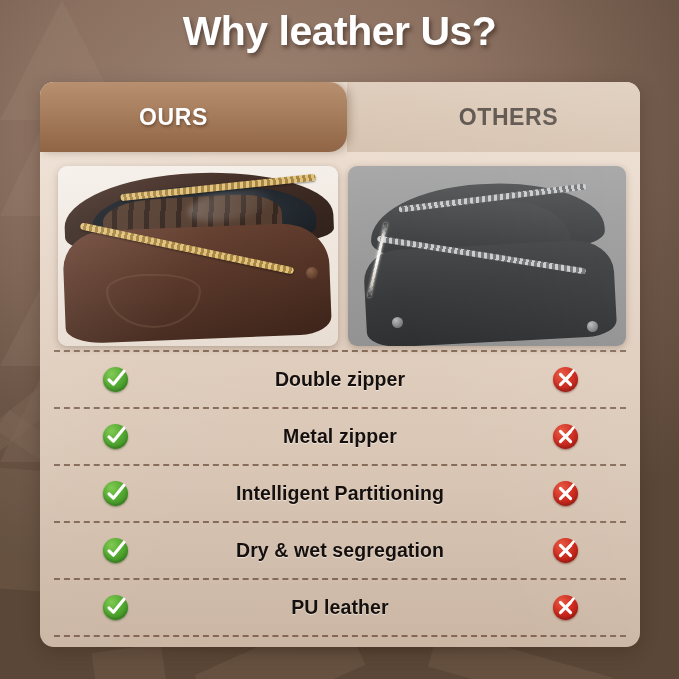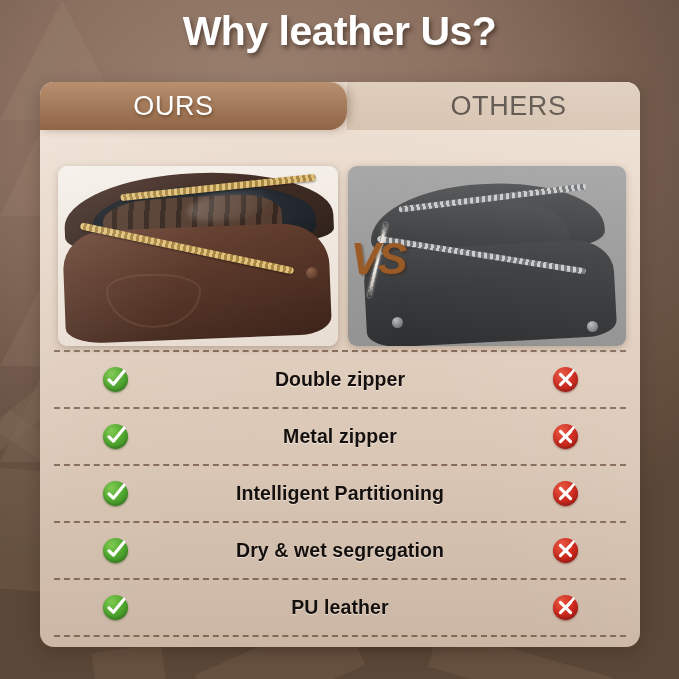--- a/index.html
+++ b/index.html
@@ -83,26 +83,26 @@
 
   
   #tabs-row {
     position: absolute;
     left: 0; top: 0;
     width: 600px;
     height: 62px;
     display: flex;
   }
   .tab {
-    height: 48px;
+    height: 70px;
     display: flex;
     align-items: center;
     justify-content: center;
-    font-size: 27px;
-    font-weight: normal;
+    font-size: 23px;
+    font-weight: bold;
     letter-spacing: .6px;
     box-sizing: border-box;
   }
   #tab-ours {
     width: 307px;
     color: #ffffff;
     border-radius: 12px 18px 18px 0;
     background: linear-gradient(180deg,#b9906f 0%, #a87f5f 40%, #8f6545 100%);
     text-shadow: 1px 2px 3px rgba(60,35,18,0.45);
     box-shadow: 3px 0 8px rgba(70,45,28,0.30);
@@ -364,21 +364,20 @@
       <div class="nb-flap"></div>
       <div class="nb-body"></div>
       <div class="nb-zip z2"></div>
       <div class="nb-zip z1"></div>
       <div class="nb-stud" style="left:16%; top:84%;"></div>
       <div class="nb-stud" style="right:10%; top:86%;"></div>
     </div>
 
     <div id="vs-badge">
       <div id="vs-slash"></div>
-      <div id="vs-text">VS</div>
     </div>
   </div>
 
   <div id="feature-list">
       <div class="divider"></div>
       <div class="feature-row">
         <div class="mark-cell">
           <span class="icon-circle icon-check">
             <svg width="25" height="25" viewBox="0 0 25 25">
               <path d="M6 12.8 L10.4 17.2 L21 4.2" fill="none" stroke="#ffffff" stroke-width="3.1" stroke-linecap="round" stroke-linejoin="round"></path>

